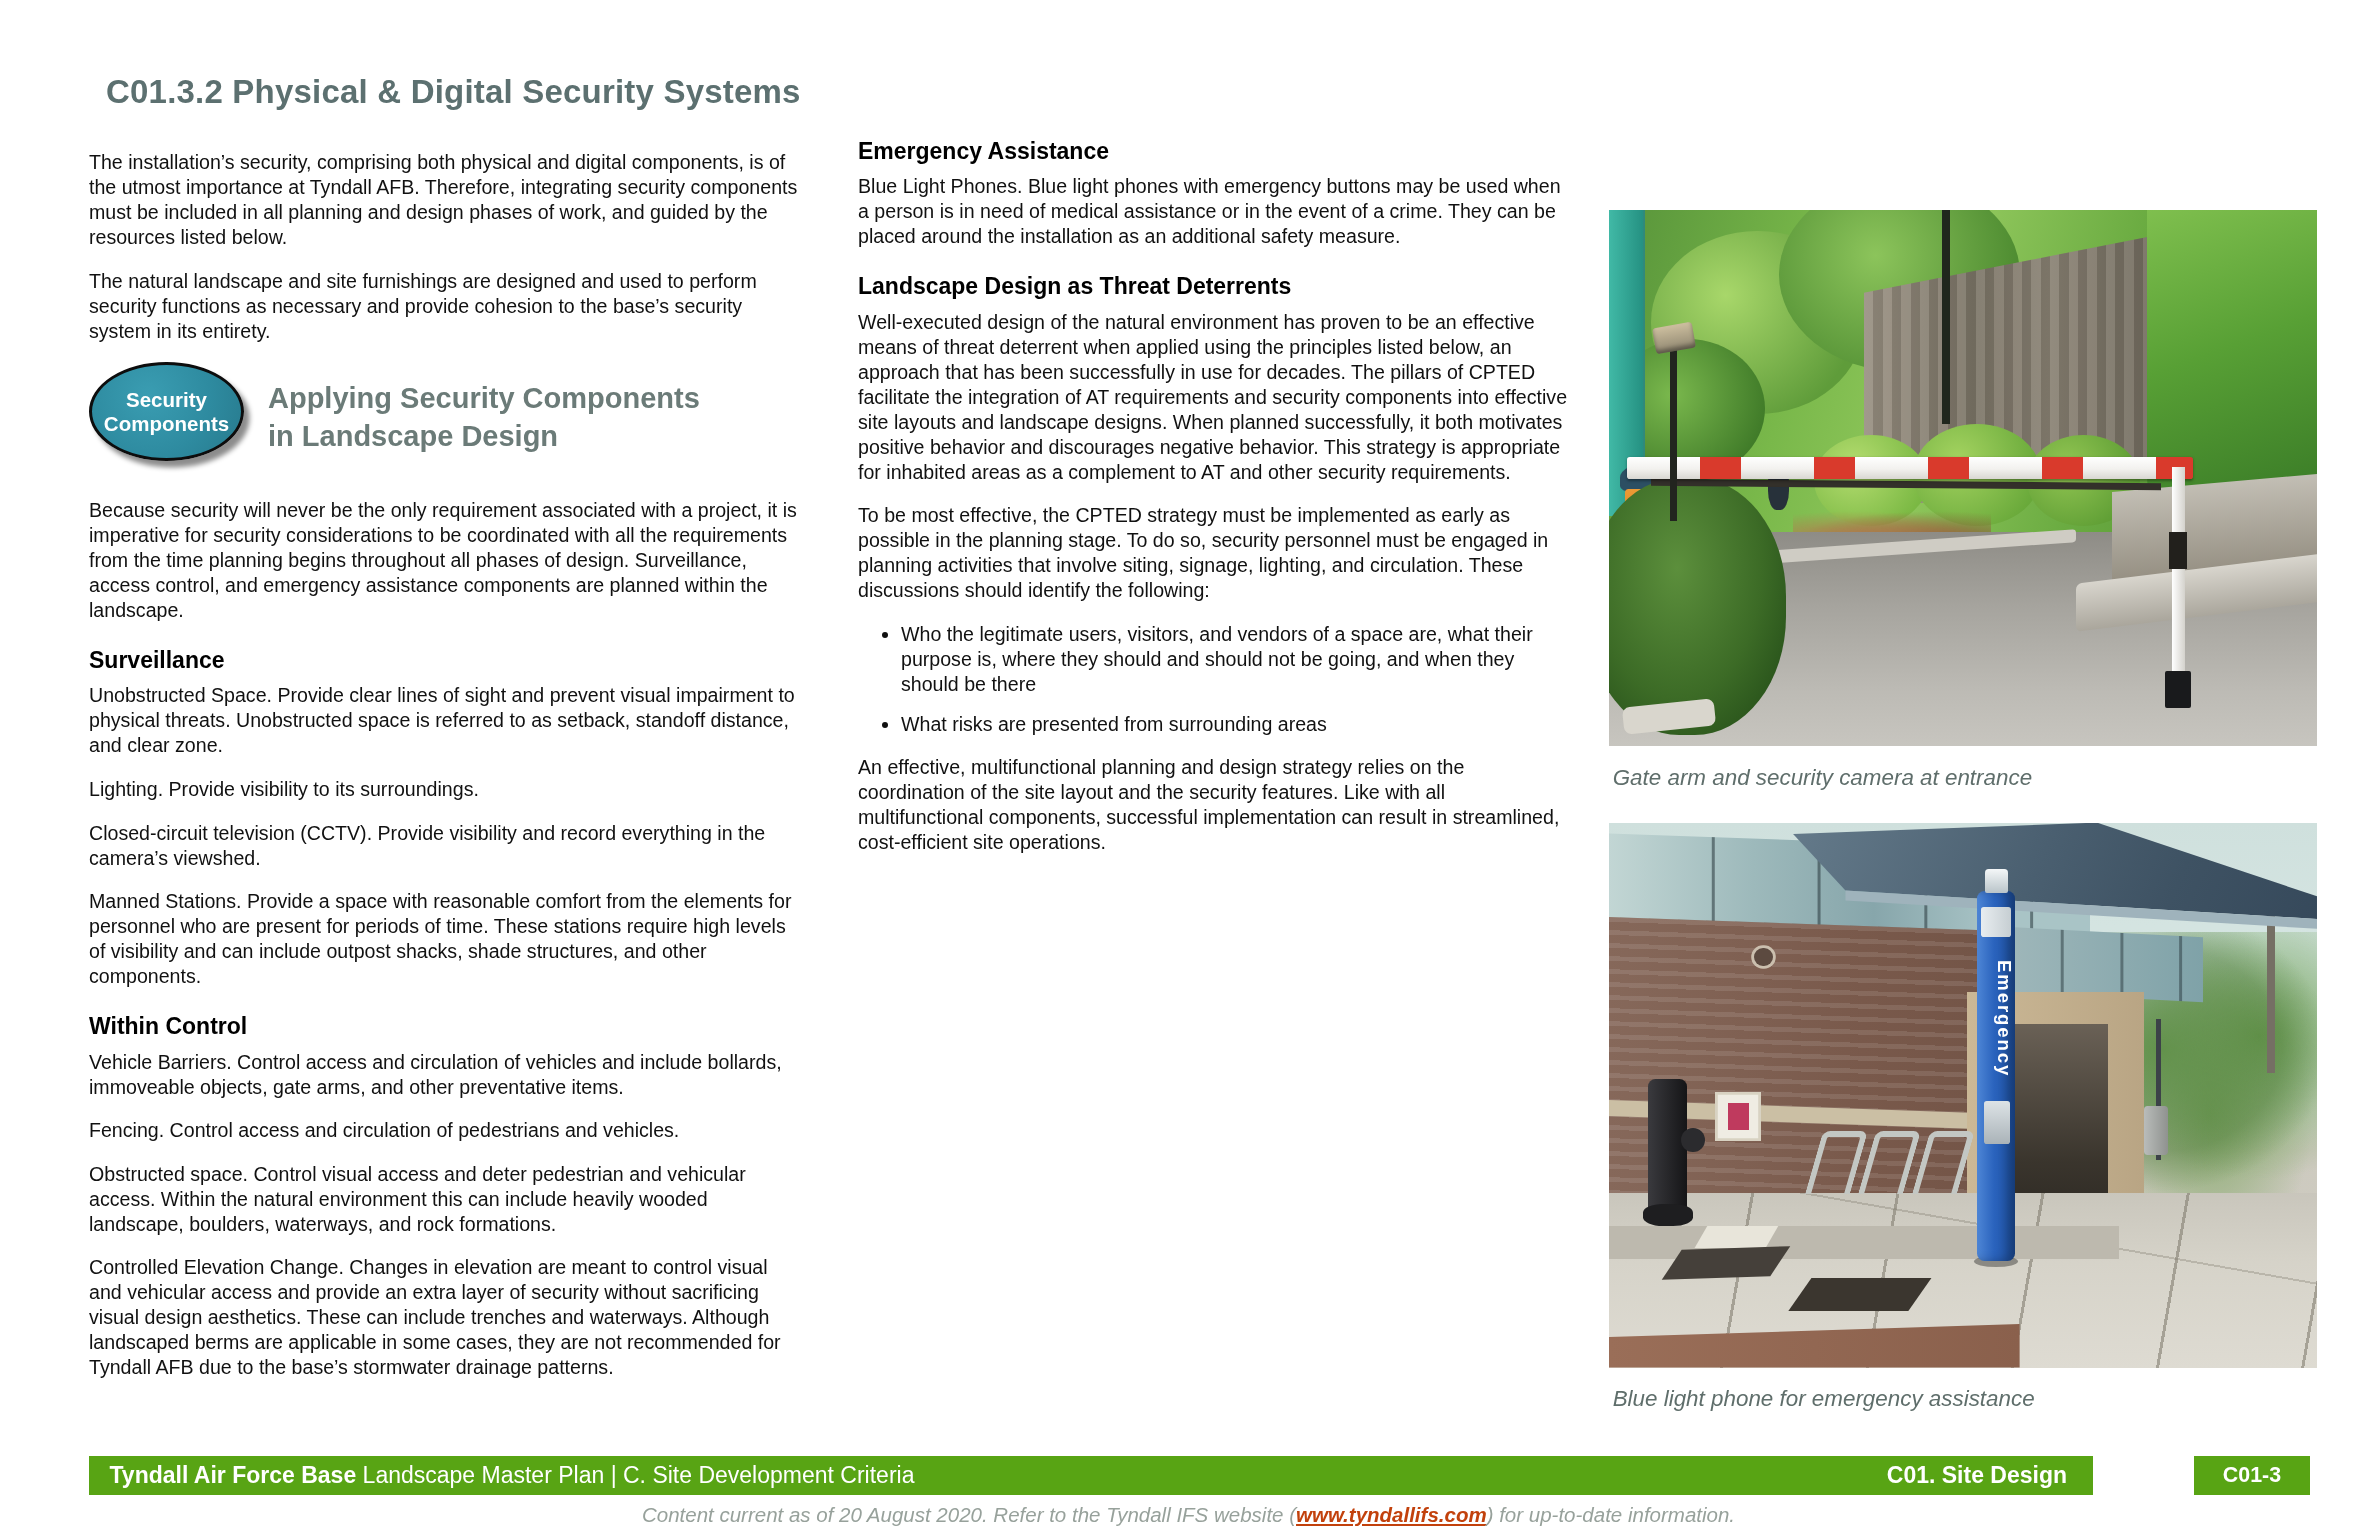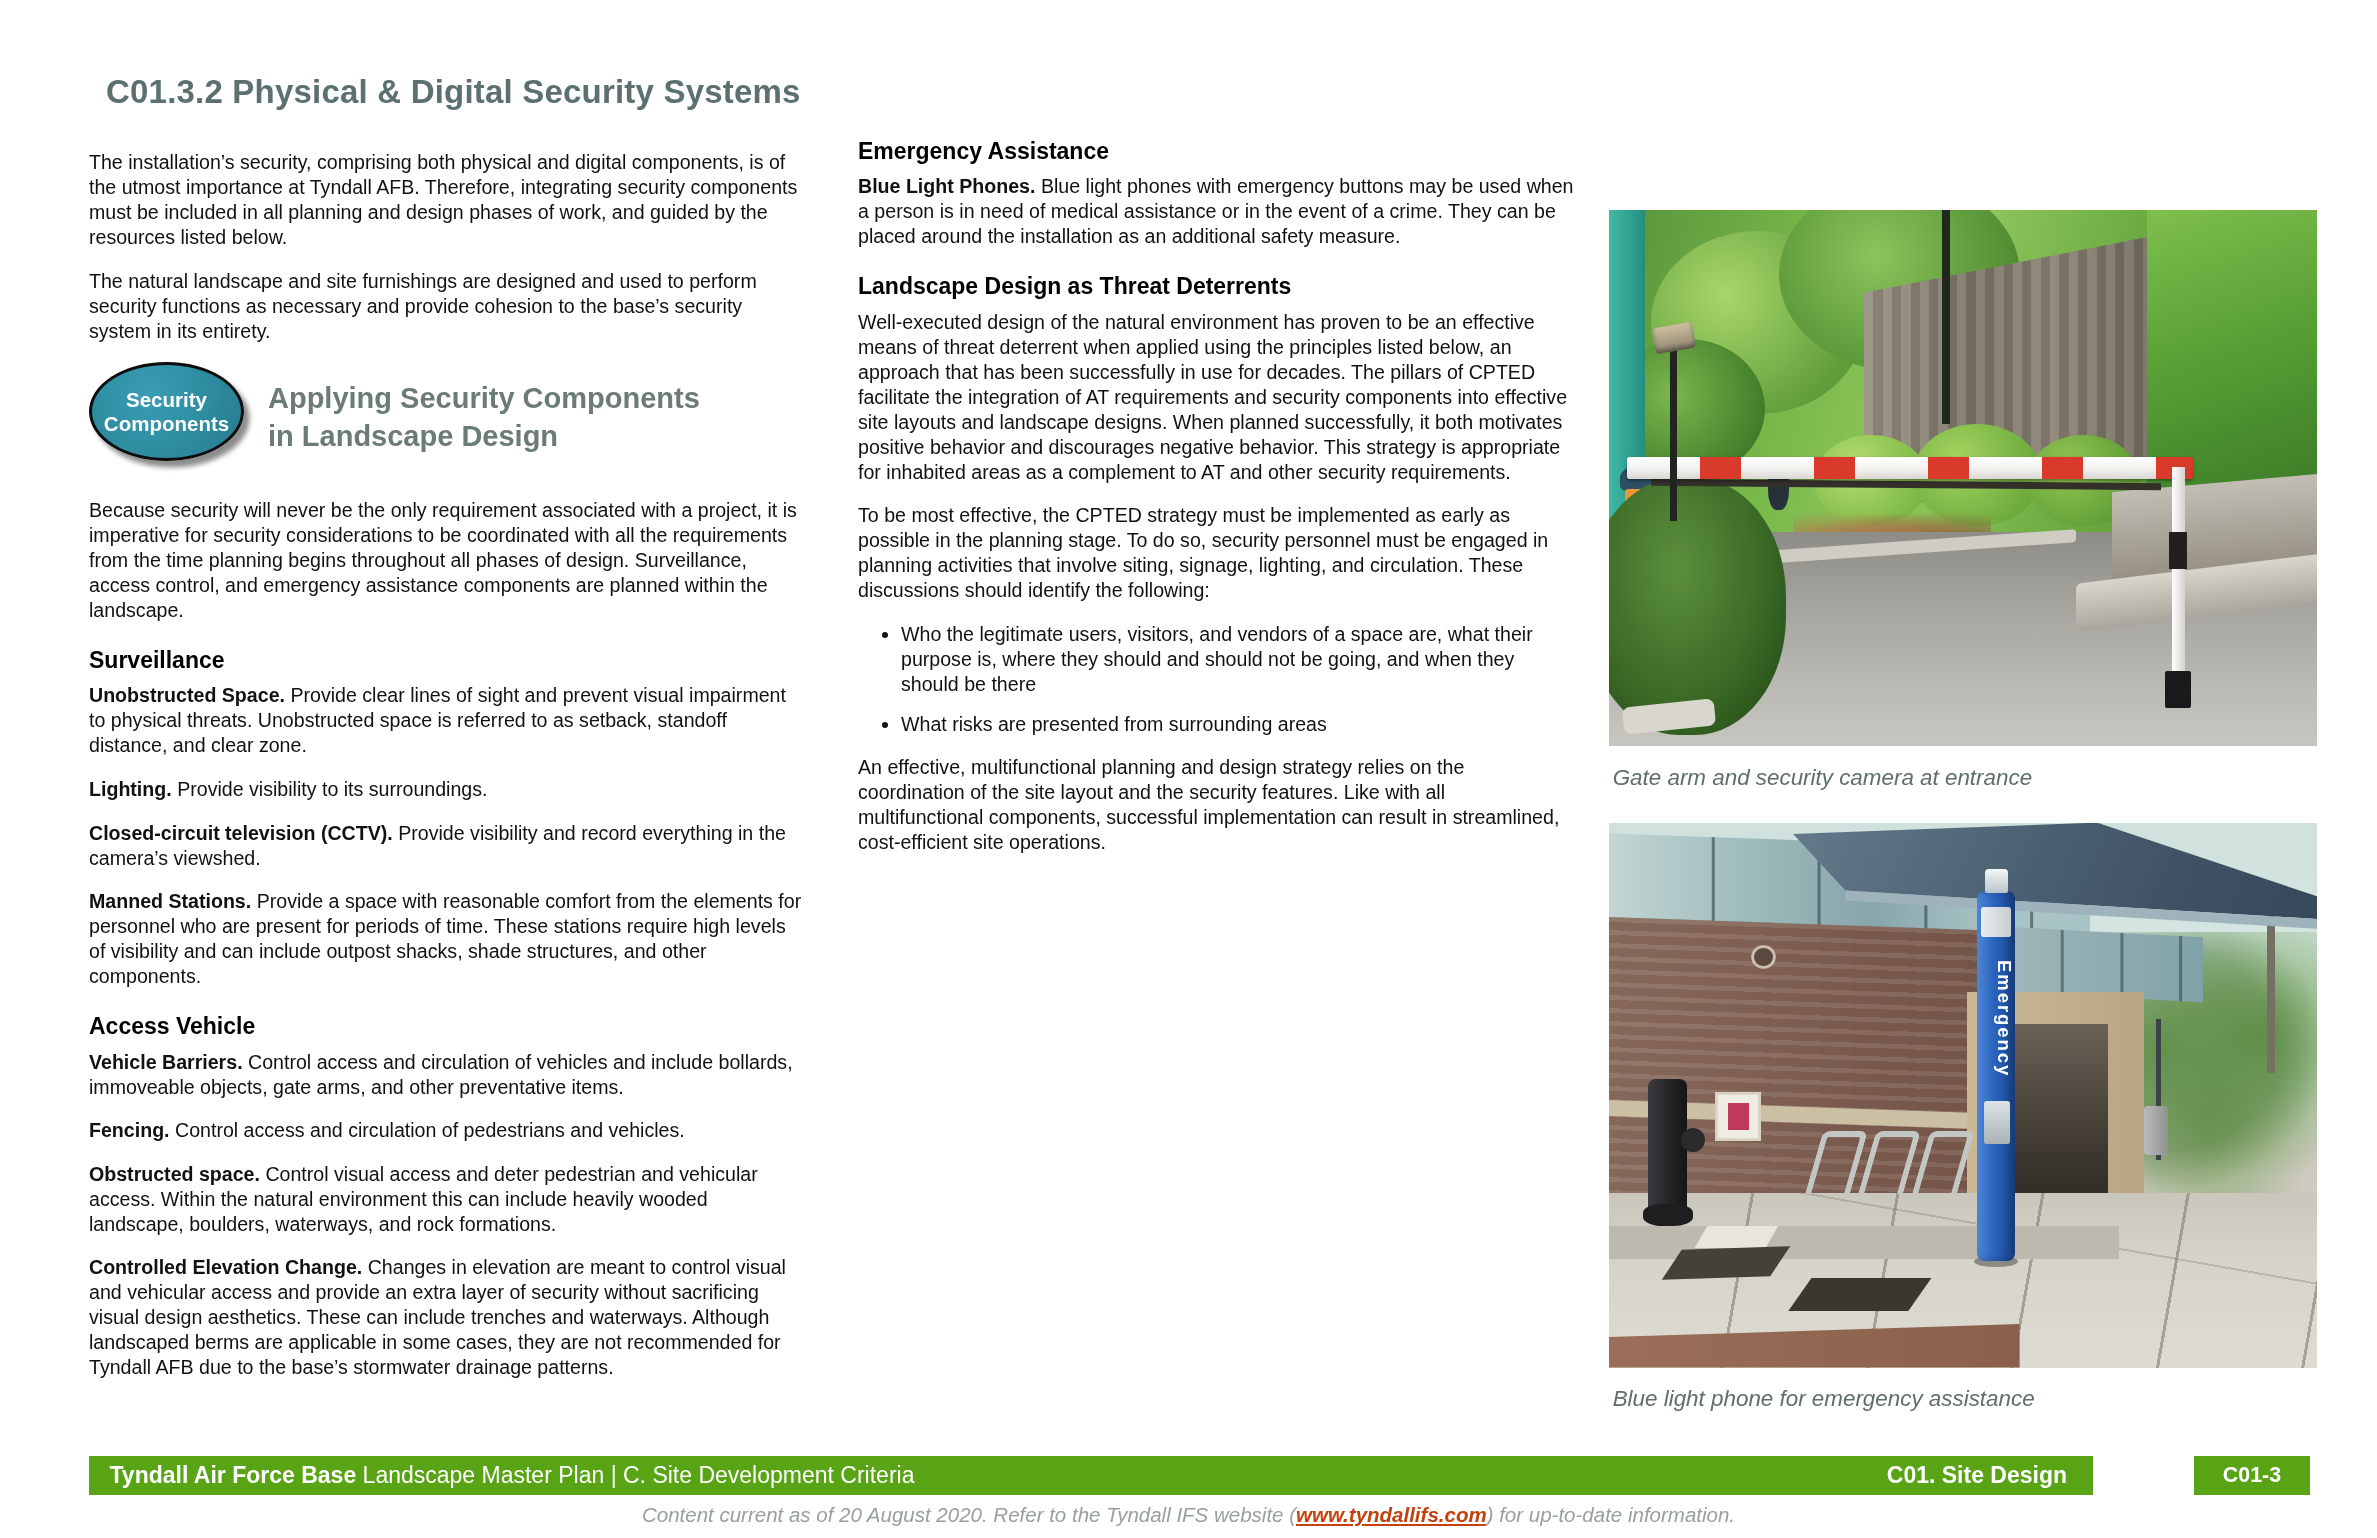--- a/index.html
+++ b/index.html
@@ -12,21 +12,21 @@
   .col-left{left:89px; top:73px; width:716px;}
   .col-mid{left:858px; top:138px; width:716px;}
   .col-right{left:1609px; top:210px; width:708px;}
 
   h1.title{
     margin:0 0 39px 17px; font-size:33px; font-weight:bold; color:#5c7070; letter-spacing:0.2px;
   }
   p.body, li.body{
     margin:0 0 18.6px 0; font-size:19.6px; line-height:25px; color:#111;
   }
-  .lbl{font-weight:bold;}
+  .lbl{font-weight:normal;}
   h3.sec{
     margin:24px 0 9.3px 0; font-size:23px; font-weight:bold; color:#000;
   }
   h3.first{margin-top:0;}
   .callout-row{display:flex; align-items:flex-start; margin:13px 0 37px 0;}
   .badge{
     width:149px; height:93px; border-radius:50%;
     background:radial-gradient(circle at 38% 32%, #3a9db2 0%, #2e8ba0 55%, #27798c 100%);
     border:3.7px solid #0d0d0d; box-shadow:5.6px 6.5px 5.6px rgba(0,0,0,.45);
     display:flex; flex-direction:column; align-items:center; justify-content:center;
@@ -194,21 +194,21 @@
     </div>
 
     <p class="body">Because security will never be the only requirement associated with a project, it is imperative for security considerations to be coordinated with all the requirements from the time planning begins throughout all phases of design. Surveillance, access control, and emergency assistance components are planned within the landscape.</p>
 
     <h3 class="sec">Surveillance</h3>
     <p class="body"><span class="lbl">Unobstructed Space.</span><span> Provide clear lines of sight and prevent visual impairment to physical threats. Unobstructed space is referred to as setback, standoff distance, and clear zone.</span></p>
     <p class="body"><span class="lbl">Lighting.</span><span> Provide visibility to its surroundings.</span></p>
     <p class="body"><span class="lbl">Closed-circuit television (CCTV).</span><span> Provide visibility and record everything in the camera’s viewshed.</span></p>
     <p class="body"><span class="lbl">Manned Stations.</span><span> Provide a space with reasonable comfort from the elements for personnel who are present for periods of time. These stations require high levels of visibility and can include outpost shacks, shade structures, and other components.</span></p>
 
-    <h3 class="sec">Access Vehicle</h3>
+    <h3 class="sec">Within Control</h3>
     <p class="body"><span class="lbl">Vehicle Barriers.</span><span> Control access and circulation of vehicles and include bollards, immoveable objects, gate arms, and other preventative items.</span></p>
     <p class="body"><span class="lbl">Fencing.</span><span> Control access and circulation of pedestrians and vehicles.</span></p>
     <p class="body"><span class="lbl">Obstructed space.</span><span> Control visual access and deter pedestrian and vehicular access. Within the natural environment this can include heavily wooded landscape, boulders, waterways, and rock formations.</span></p>
     <p class="body"><span class="lbl">Controlled Elevation Change.</span><span> Changes in elevation are meant to control visual and vehicular access and provide an extra layer of security without sacrificing visual design aesthetics. These can include trenches and waterways. Although landscaped berms are applicable in some cases, they are not recommended for Tyndall AFB due to the base’s stormwater drainage patterns.</span></p>
   </div>
 
   <div class="col col-mid">
     <h3 class="sec first">Emergency Assistance</h3>
     <p class="body"><span class="lbl">Blue Light Phones.</span><span> Blue light phones with emergency buttons may be used when a person is in need of medical assistance or in the event of a crime. They can be placed around the installation as an additional safety measure.</span></p>
 

